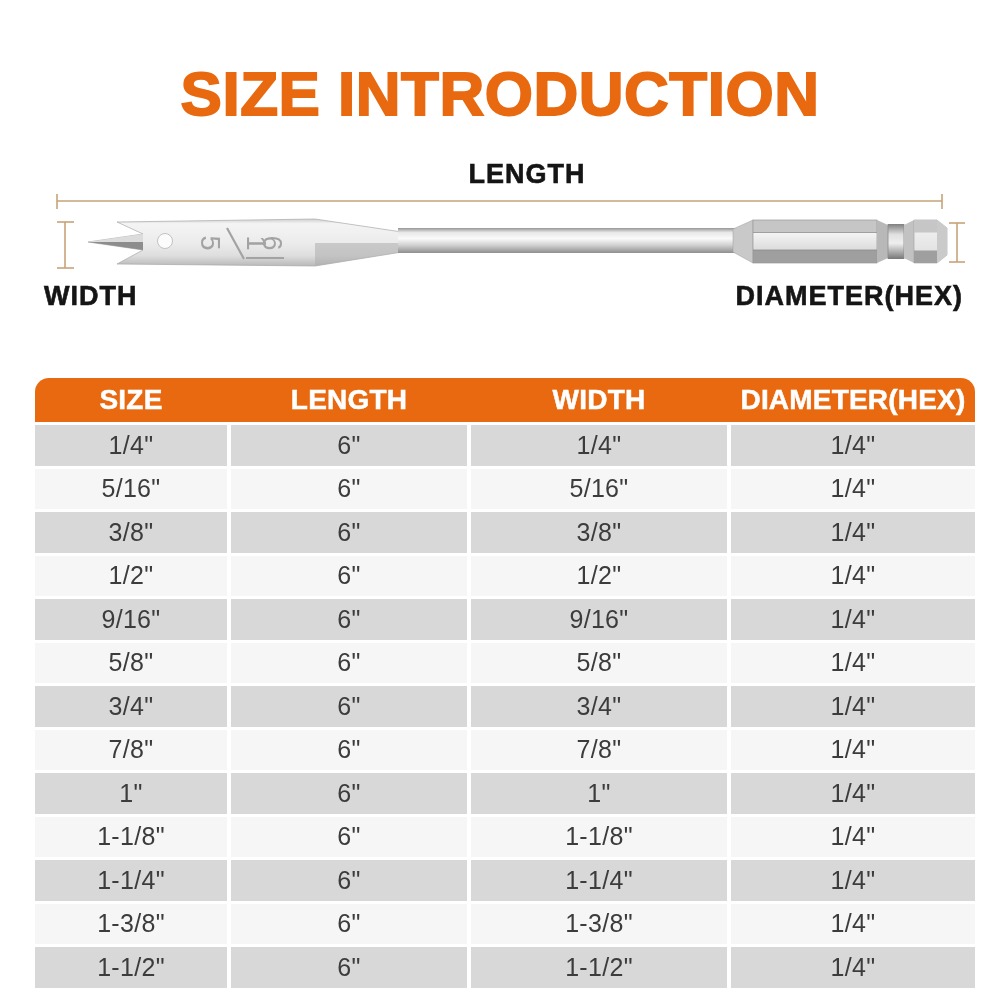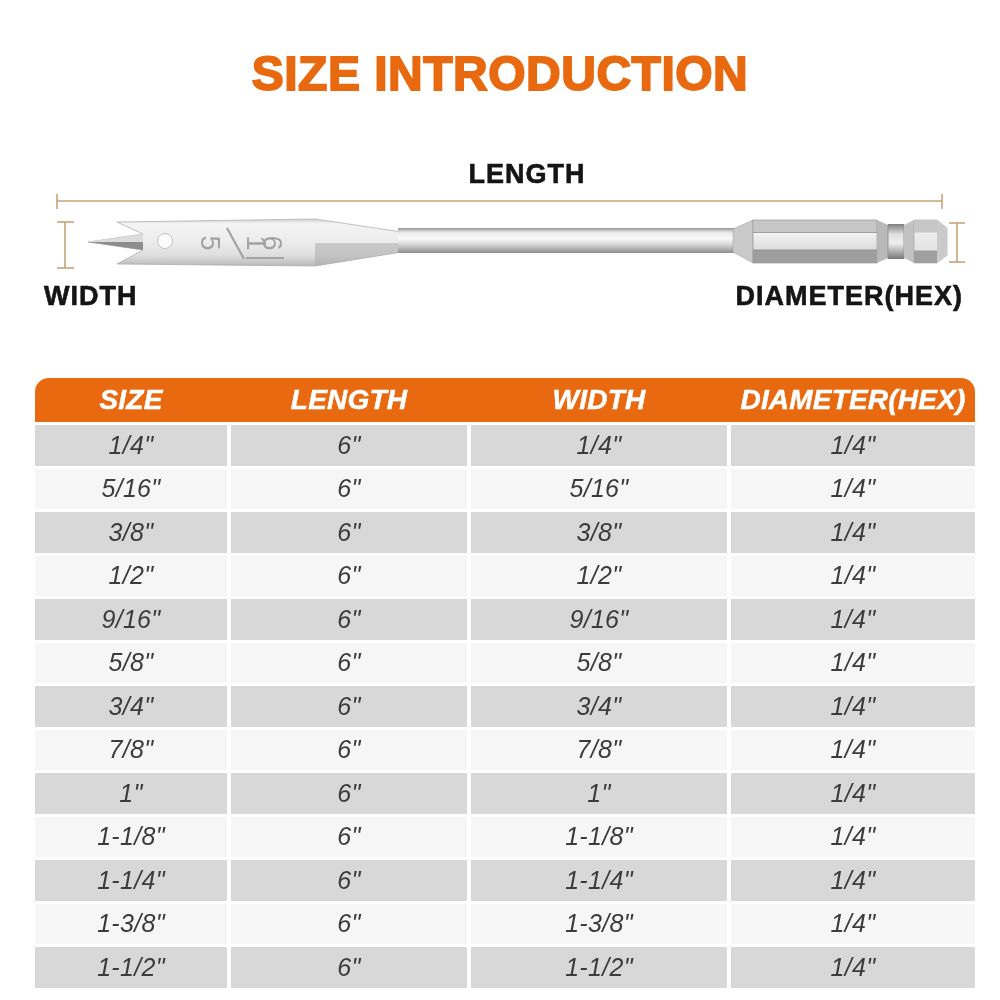--- a/index.html
+++ b/index.html
@@ -2,36 +2,36 @@
 <html><head>
 <meta charset="utf-8">
 <style>
   html,body{margin:0;padding:0;background:#ffffff;}
   #canvas{
     position:relative;width:1000px;height:1000px;background:#ffffff;overflow:hidden;
     font-family:"Liberation Sans", sans-serif;
   }
   
   .title{
-    position:absolute;top:46px;left:0;width:1000px;text-align:center;
-    font-size:48px;font-weight:bold;letter-spacing:0.5px;color:#E8690F;
+    position:absolute;top:58px;left:0;width:1000px;text-align:center;
+    font-size:62px;font-weight:bold;letter-spacing:0.5px;color:#E8690F;
     -webkit-text-stroke:1.8px #E8690F;
   }
   
   .dim-label{
     position:absolute;font-size:27px;font-weight:bold;color:#151515;
     letter-spacing:1px;-webkit-text-stroke:0.6px #151515;white-space:nowrap;
   }
   .length-label{top:159px;left:27px;width:1000px;text-align:center;}
   .width-label{top:281px;left:44px;}
   .diameter-label{top:281px;right:37px;}
   
   #bit-svg{position:absolute;top:0;left:0;}
   
-  .spec-table{position:absolute;left:35px;top:378px;width:940px;font-style:italic;}
+  .spec-table{position:absolute;left:35px;top:378px;width:940px;}
   .thead{
     display:grid;grid-template-columns:192px 236px 256px 244px;column-gap:4px;
     height:44px;background:#E8690F;border-radius:14px 14px 0 0;align-items:center;
   }
   .thead .hcell{
     text-align:center;color:#ffffff;font-size:28px;font-weight:bold;
     -webkit-text-stroke:0.5px #ffffff;letter-spacing:0.2px;
   }
   .tbody{display:grid;row-gap:3px;padding-top:3px;}
   .trow{

